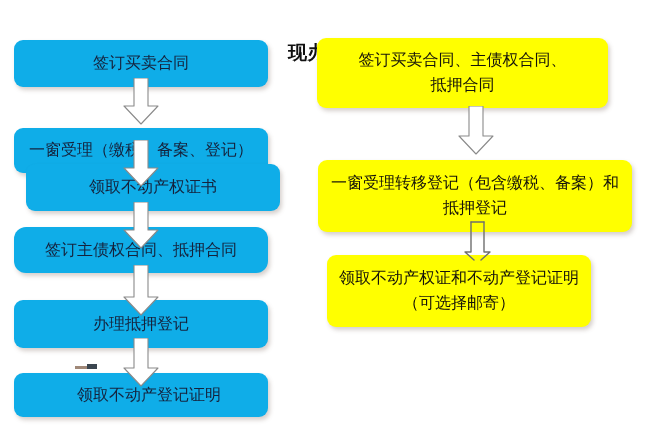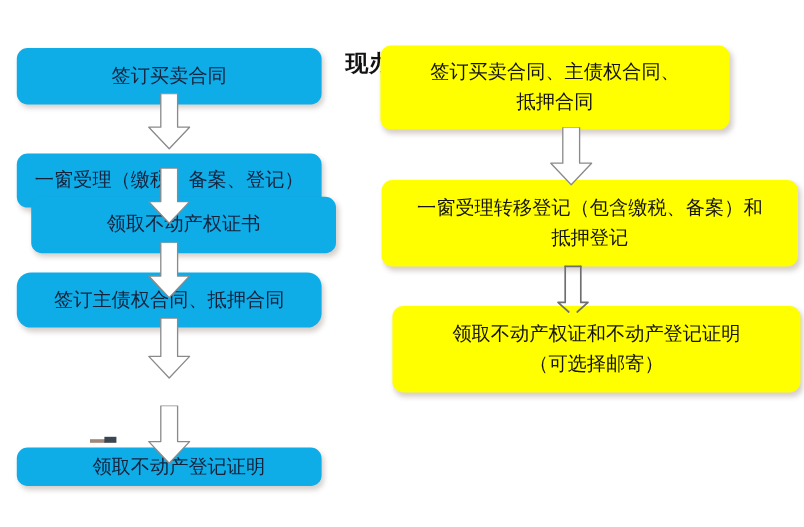--- a/index.html
+++ b/index.html
@@ -72,22 +72,23 @@
   <div class="title" id="title-right">现办理流程</div>
 
   <div class="node blue" style="left:14px;top:40px;width:254px;height:47px;">签订买卖合同</div>
 
   <div class="node blue" style="left:14px;top:103px;width:254px;height:45px;margin-top:25px;">一窗受理（缴税、备案、登记）</div>
 
   <div class="node blue" style="left:14px;top:164px;width:254px;height:47px;margin-left:12px;">领取不动产权证书</div>
 
   <div class="node blue" style="left:14px;top:227px;width:254px;height:46px;border-radius:12px;">签订主债权合同、抵押合同</div>
 
+  <div class="node blue" style="left:14px;top:300px;width:254px;height:48px;">办理抵押登记</div>
 
-  <div class="node blue" style="left:14px;top:373px;width:254px;height:32px;padding-left:22px;">领取不动产登记证明</div>
+  <div class="node blue" style="left:14px;top:373px;width:254px;height:44px;padding-left:22px;">领取不动产登记证明</div>
 
   <div class="arrow" style="left:120px;top:78px;">
     <svg width="42" height="48" viewBox="0 0 42 48">
       <polygon points="14,0 28,0 28,28 38,28 21,46 4,28 14,28" fill="#ffffff" stroke="#8a8a8a" stroke-width="1.1" stroke-linejoin="round"></polygon>
     </svg>
   </div>
 
   <div class="arrow" style="left:120px;top:140px;">
     <svg width="42" height="48" viewBox="0 0 42 48">
       <polygon points="14,0 28,0 28,28 38,28 21,46 4,28 14,28" fill="#ffffff" stroke="#8a8a8a" stroke-width="1.1" stroke-linejoin="round"></polygon>
@@ -115,24 +116,24 @@
   <div class="artifact" style="left:74px;top:357px;">
     <svg width="26" height="10" viewBox="0 0 26 10">
       <rect x="1" y="4" width="13" height="3" fill="#a08878"></rect>
       <rect x="13" y="2" width="10" height="5" fill="#3b4650"></rect>
     </svg>
   </div>
 
   <div class="node yellow" style="left:317px;top:38px;width:291px;height:70px;">签订买卖合同、主债权合同、
 抵押合同</div>
 
-  <div class="node yellow" style="left:318px;top:150px;width:347px;height:72px;">一窗受理转移登记（包含缴税、备案）和
+  <div class="node yellow" style="left:318px;top:160px;width:314px;height:72px;">一窗受理转移登记（包含缴税、备案）和
 抵押登记</div>
 
-  <div class="node yellow" style="left:327px;top:255px;width:340px;height:72px;">领取不动产权证和不动产登记证明
+  <div class="node yellow" style="left:327px;top:255px;width:264px;height:72px;">领取不动产权证和不动产登记证明
 （可选择邮寄）</div>
 
   <div class="arrow" style="left:455px;top:106px;">
     <svg width="42" height="50" viewBox="0 0 42 50">
       <polygon points="14,0 28,0 28,30 38,30 21,48 4,30 14,30" fill="#ffffff" stroke="#8a8a8a" stroke-width="1.1" stroke-linejoin="round"></polygon>
     </svg>
   </div>
 
   <div class="arrow" style="left:457px;top:220px;">
     <svg width="42" height="46" viewBox="0 0 42 46">

